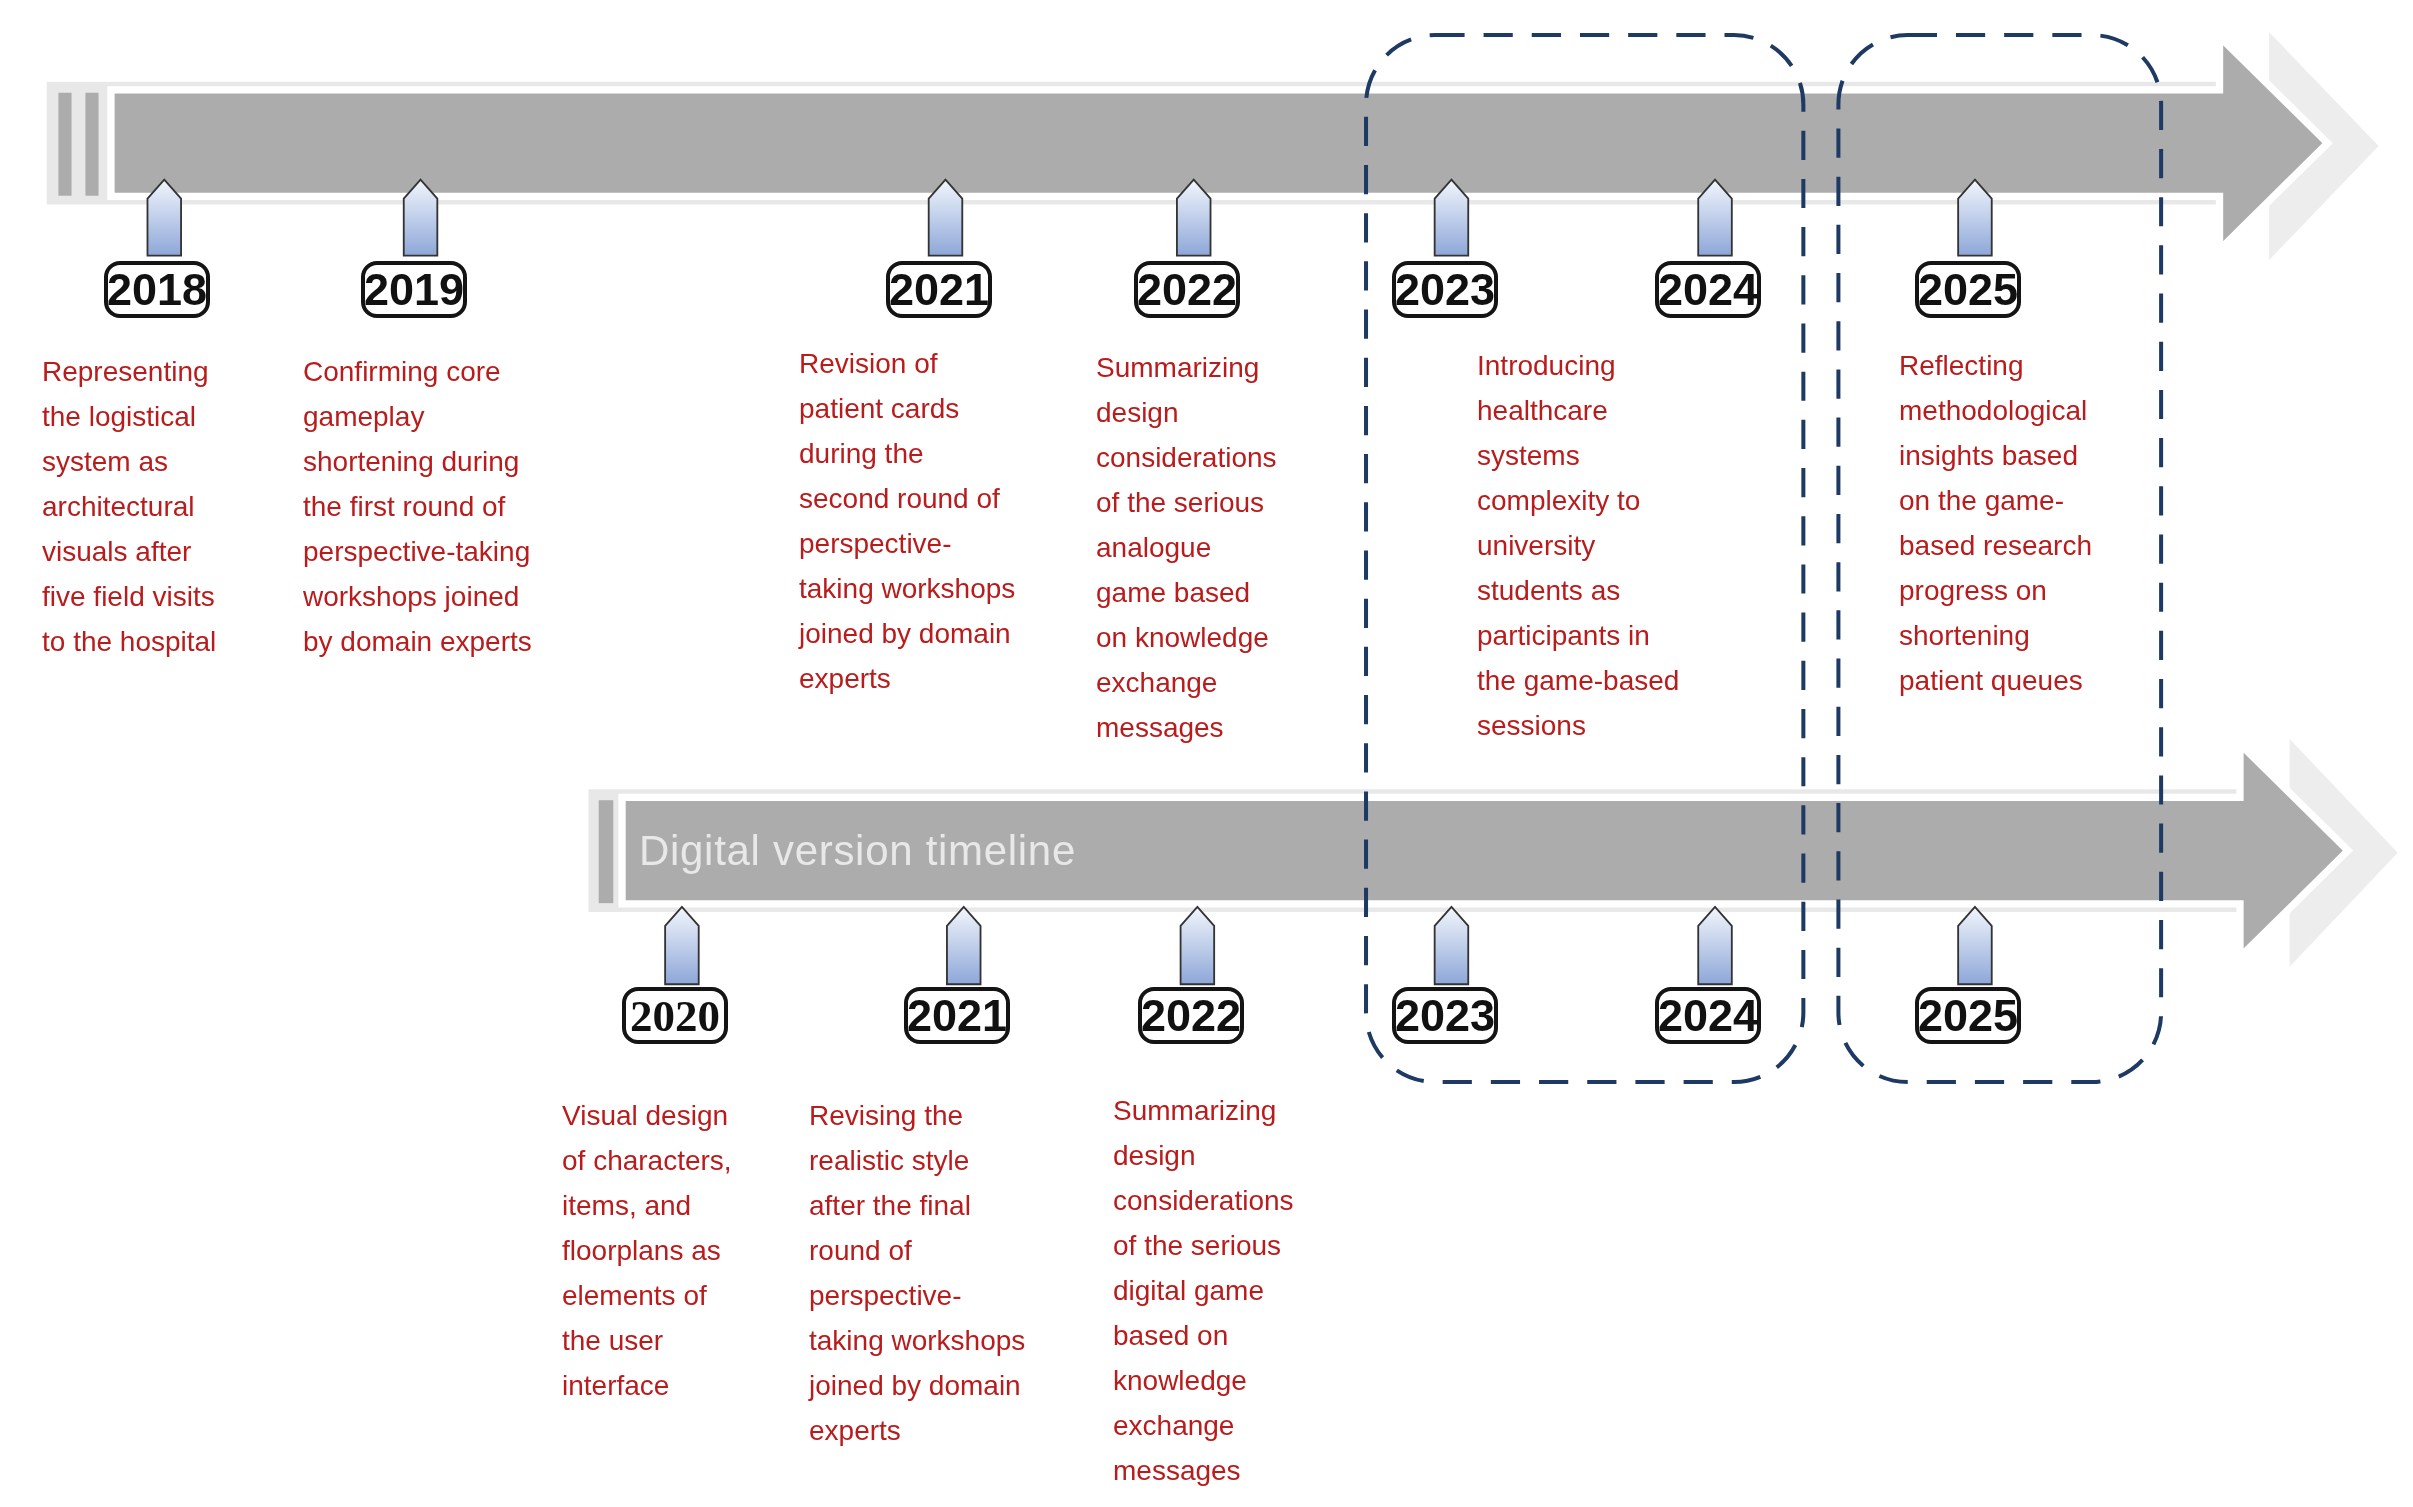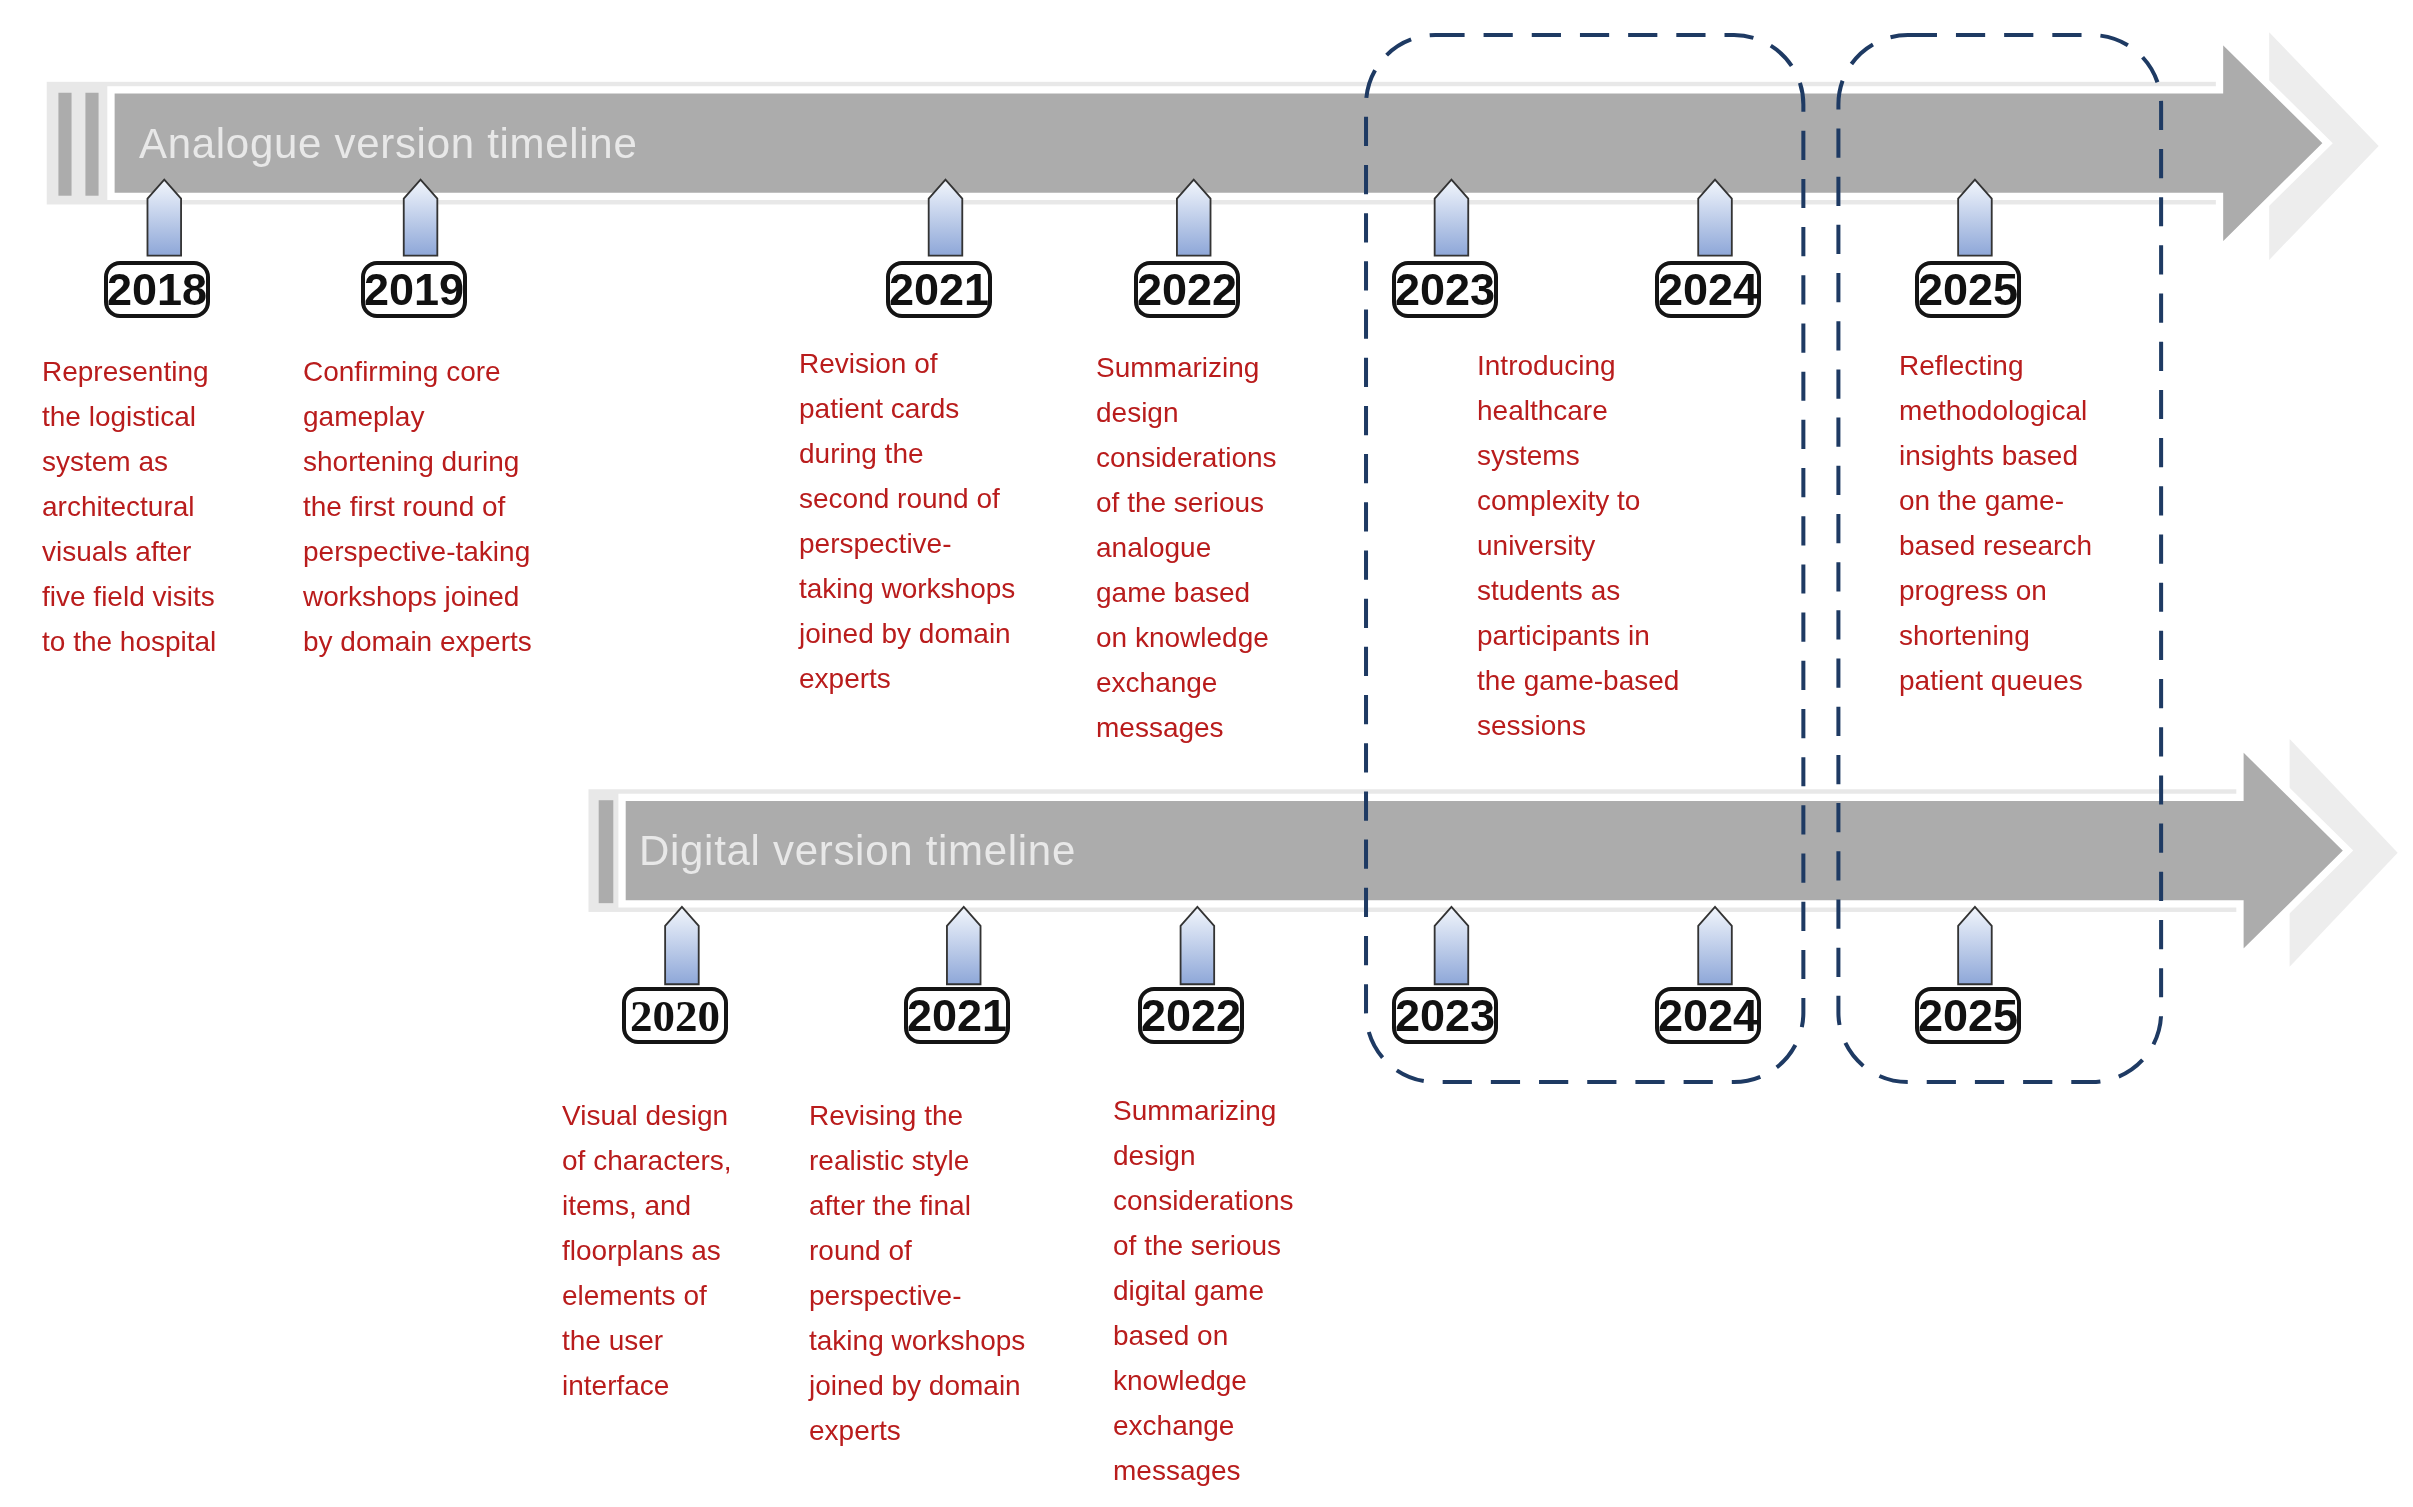--- a/index.html
+++ b/index.html
@@ -111,21 +111,20 @@
     <polygon points="2682,350 2682,272 2705,246 2728,272 2728,350" fill="url(#markerGrad)" stroke="#333333" stroke-width="2.5"></polygon>
 
     <polygon points="911,1348 911,1268 934,1242 957,1268 957,1348" fill="url(#markerGrad)" stroke="#333333" stroke-width="2.5"></polygon>
     <polygon points="1297,1348 1297,1268 1320,1242 1343,1268 1343,1348" fill="url(#markerGrad)" stroke="#333333" stroke-width="2.5"></polygon>
     <polygon points="1617,1348 1617,1268 1640,1242 1663,1268 1663,1348" fill="url(#markerGrad)" stroke="#333333" stroke-width="2.5"></polygon>
     <polygon points="1965,1348 1965,1268 1988,1242 2011,1268 2011,1348" fill="url(#markerGrad)" stroke="#333333" stroke-width="2.5"></polygon>
     <polygon points="2326,1348 2326,1268 2349,1242 2372,1268 2372,1348" fill="url(#markerGrad)" stroke="#333333" stroke-width="2.5"></polygon>
     <polygon points="2682,1348 2682,1268 2705,1242 2728,1268 2728,1348" fill="url(#markerGrad)" stroke="#333333" stroke-width="2.5"></polygon>
   </svg>
 
-  <div class="bar-title analogue">Analogue version timeline</div>
   <div class="bar-title digital">Digital version timeline</div>
 
   <div class="year-box year-row-analogue yb-a2018">2018</div>
   <div class="year-box year-row-analogue yb-a2019">2019</div>
   <div class="year-box year-row-analogue yb-a2021">2021</div>
   <div class="year-box year-row-analogue yb-a2022">2022</div>
   <div class="year-box year-row-analogue yb-a2023">2023</div>
   <div class="year-box year-row-analogue yb-a2024">2024</div>
   <div class="year-box year-row-analogue yb-a2025">2025</div>
 

